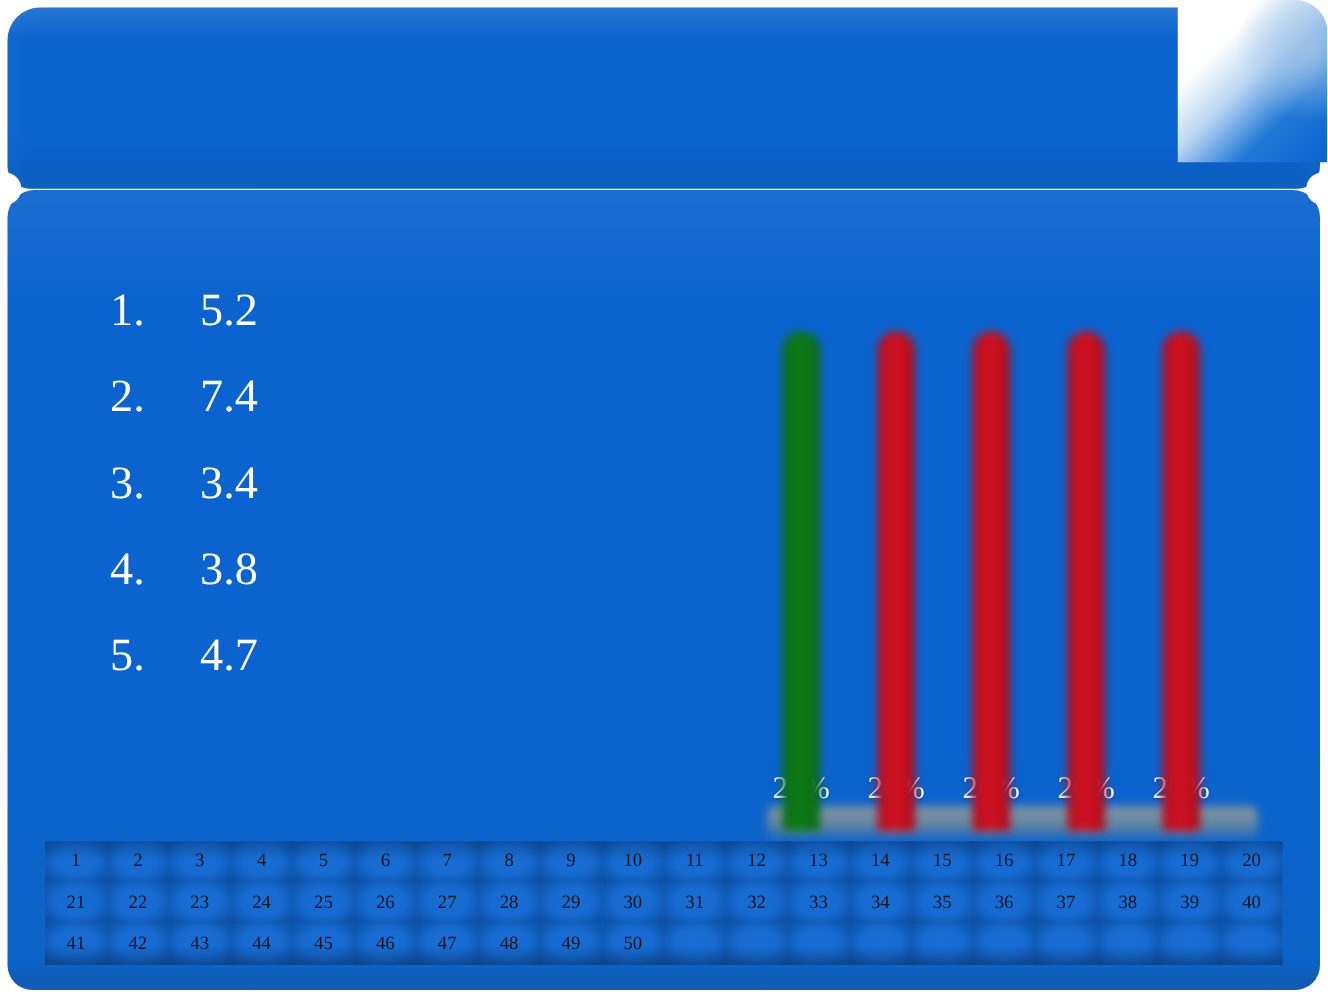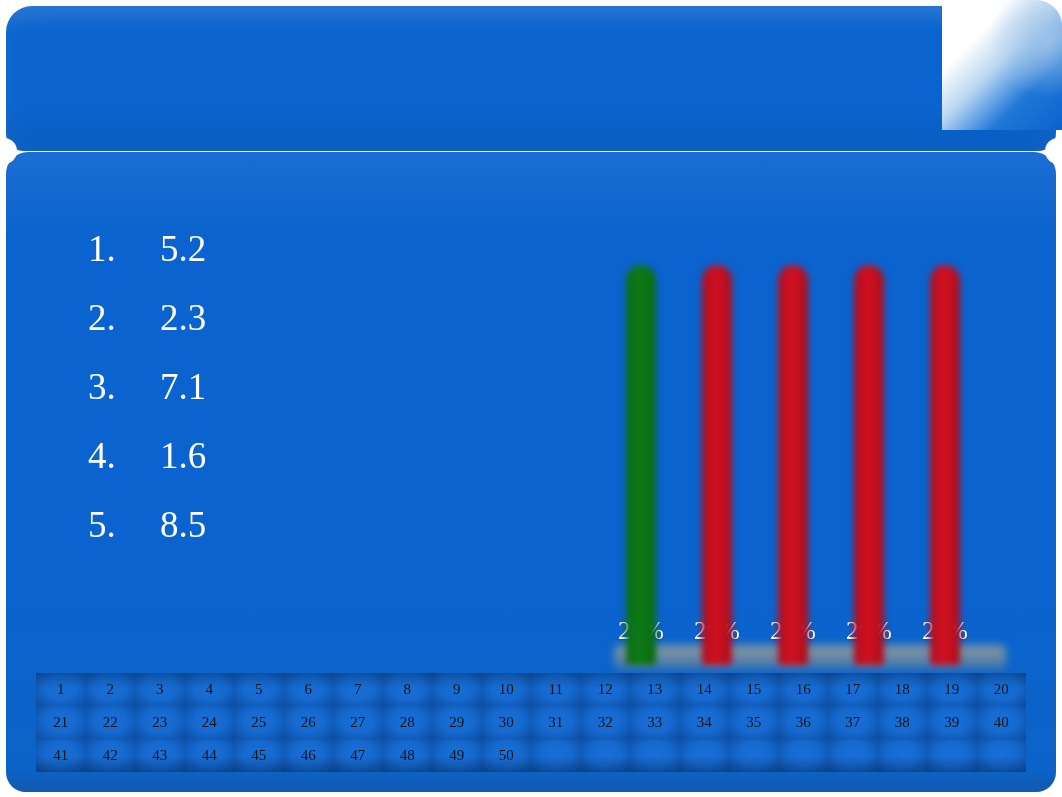--- a/index.html
+++ b/index.html
@@ -231,33 +231,33 @@
   <div class="notch left"></div>
   <div class="notch right"></div>
 
   <div class="options">
     <div class="opt-row">
       <span class="opt-num">1.</span>
       <span class="opt-val">5.2</span>
     </div>
     <div class="opt-row">
       <span class="opt-num">2.</span>
-      <span class="opt-val">2.3</span>
+      <span class="opt-val">7.4</span>
     </div>
     <div class="opt-row">
       <span class="opt-num">3.</span>
-      <span class="opt-val">7.1</span>
+      <span class="opt-val">3.4</span>
     </div>
     <div class="opt-row">
       <span class="opt-num">4.</span>
-      <span class="opt-val">1.6</span>
+      <span class="opt-val">3.8</span>
     </div>
     <div class="opt-row">
       <span class="opt-num">5.</span>
-      <span class="opt-val">8.5</span>
+      <span class="opt-val">4.7</span>
     </div>
   </div>
 
   <div class="chart">
     <div class="chart-base"></div>
 
     <div class="bar-col" style="left:4px;">
       <div class="bar-pct">20%</div>
       <div class="bar-stick green" style="height: 400px;"></div>
       <div class="bar-label">1</div>

